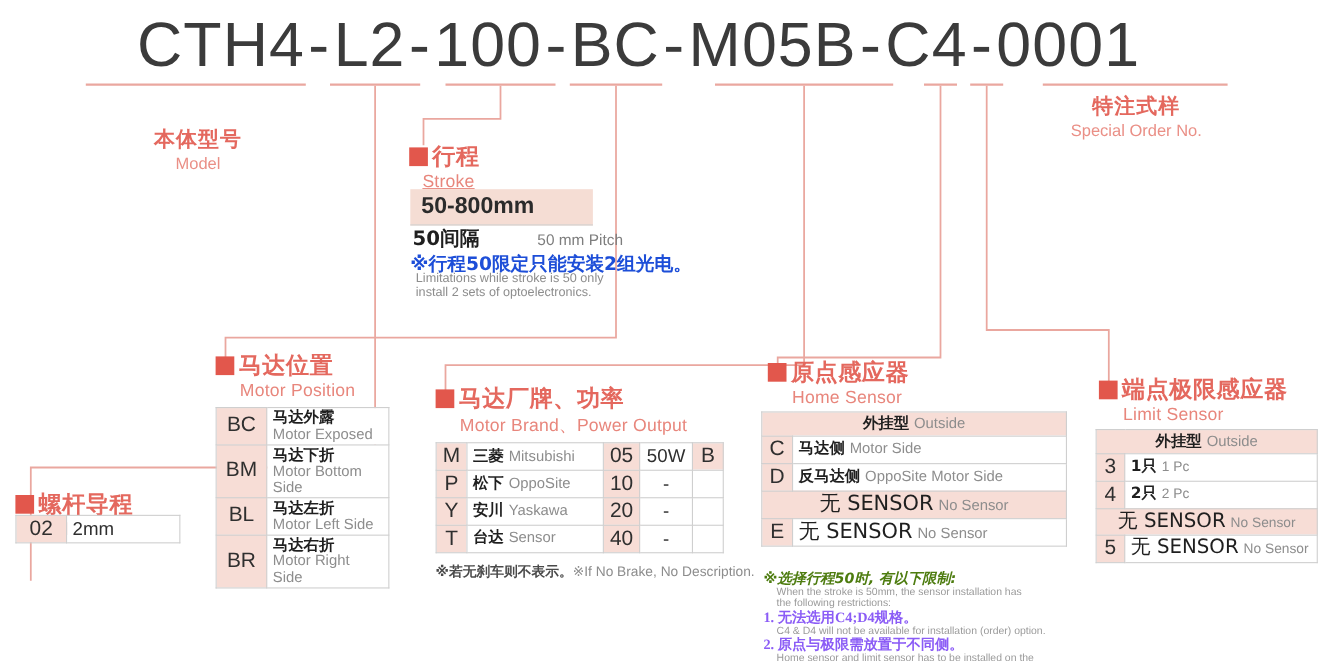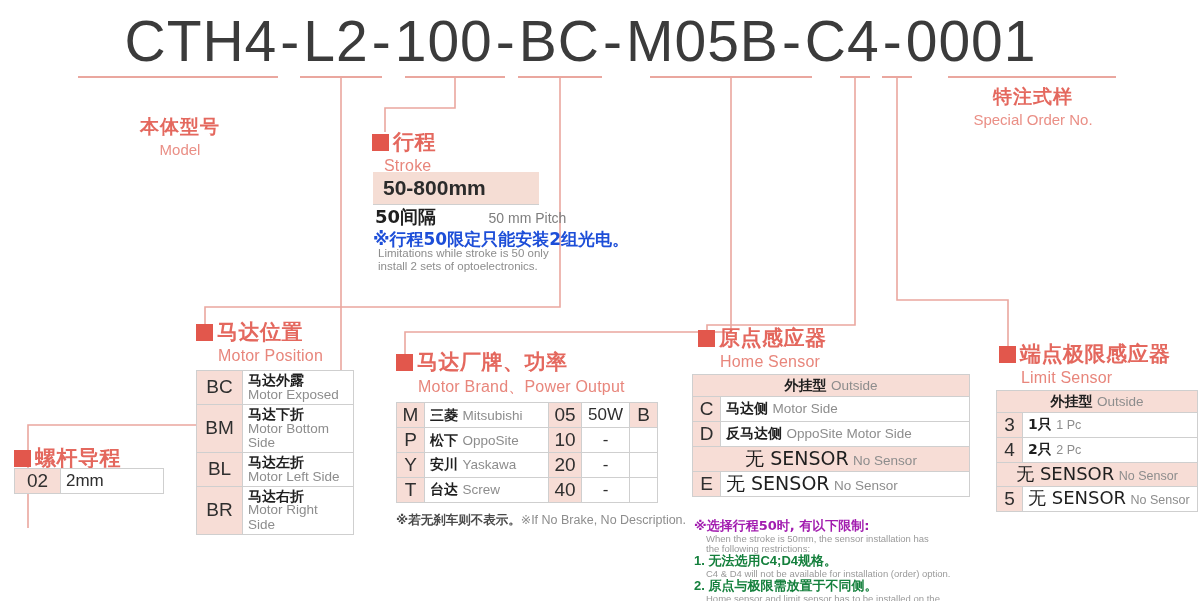--- a/index.html
+++ b/index.html
@@ -109,32 +109,33 @@
   .note-mix {
     position: absolute; white-space: nowrap; font-size: 12.5px;
   }
   .note-mix b {
     color: #4a4a4a; font-weight: bold;
     font-family: "DejaVu Sans", "Liberation Sans", sans-serif;
   }
   .note-mix span { color: #8d8d8d; font-weight: normal; }
 
   .warn-head {
-    position: absolute; color: #a21caf; font-size: 13px; font-weight: bold;
+    position: absolute; color: #4d7c0f; font-size: 13px; font-weight: bold;
     white-space: nowrap;
     font-family: "DejaVu Sans", "Liberation Sans", sans-serif;
+    font-style: italic;
   }
   .warn-sub {
     position: absolute; color: #9a9a9a; font-size: 9.5px; line-height: 1.35;
     white-space: nowrap;
   }
   .warn-item {
-    position: absolute; color: #15803d; font-size: 13px; font-weight: bold;
+    position: absolute; color: #8b5cf6; font-size: 13px; font-weight: bold;
     white-space: nowrap;
-    font-family: Liberation Sans, sans-serif;
+    font-family: Liberation Serif, serif;
   }
 </style>
 </head>
 <body>
 
 <div id="root">
 
   <div class="code-line">
     <span class="seg">CTH4</span><span class="dash">-</span><span class="seg">L2</span><span class="dash">-</span><span class="seg">100</span><span class="dash">-</span><span class="seg">BC</span><span class="dash">-</span><span class="seg">M05B</span><span class="dash">-</span><span class="seg">C4</span><span class="dash">-</span><span class="seg">0001</span>
   </div>
@@ -272,21 +273,21 @@
         <span class="en-t">Yaskawa</span>
       </td>
       <td class="code-cell">20</td>
       <td class="ctr val">-</td>
       <td></td>
     </tr>
     <tr>
       <td class="code-cell">T</td>
       <td>
         <span class="cn-t">台达</span>
-        <span class="en-t">Screw</span>
+        <span class="en-t">Sensor</span>
       </td>
       <td class="code-cell">40</td>
       <td class="ctr val">-</td>
       <td></td>
     </tr>
   </tbody>
     </table>
   <div class="note-mix" style="left:396px; top:512px;">
     <b>※若无刹车则不表示。</b><span>※If No Brake, No Description.</span>
   </div>

